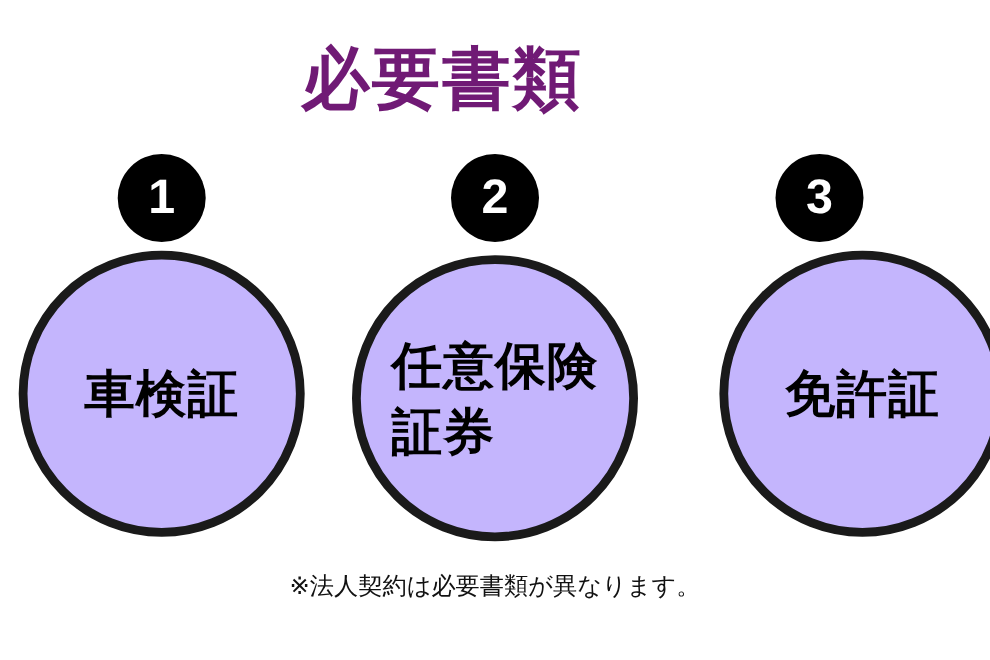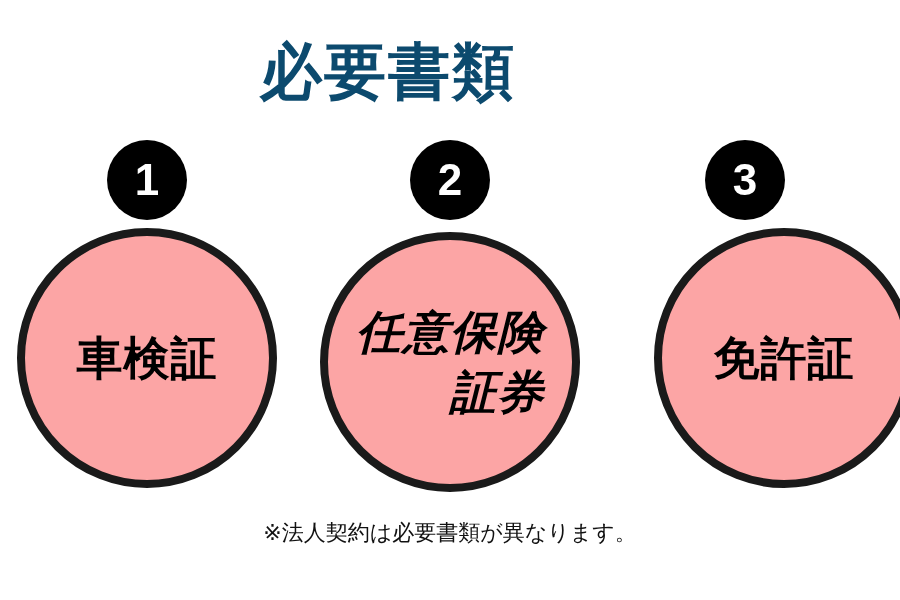--- a/index.html
+++ b/index.html
@@ -1,32 +1,32 @@
 <!DOCTYPE html>
 <html><head>
   <meta charset="utf-8">
   <style>
     html, body { margin: 0; padding: 0; }
     body {
       width: 900px; height: 600px; background: #ffffff; position: relative; overflow: hidden;
       font-family: "DejaVu Sans", sans-serif;
     }
     .title {
-      position: absolute; left: 4px; top: 36px; width: 768px; text-align: center;
-      font-size: 62px; font-weight: bold; color: #0c4a6e; letter-spacing: 2px; line-height: 72px;
+      position: absolute; left: 18px; top: 36px; width: 768px; text-align: center;
+      font-size: 62px; font-weight: bold; color: #701a75; letter-spacing: 2px; line-height: 72px;
     }
     .badge {
       position: absolute; width: 80px; height: 80px; border-radius: 50%; background: #000000;
       color: #ffffff; font-family: "Liberation Sans", sans-serif; font-weight: bold; font-size: 44px;
       display: flex; align-items: center; justify-content: center;
     }
     .circle {
       position: absolute; width: 244px; height: 244px; border-radius: 50%;
-      border: 8px solid #1a1a1a; background: #fca5a5;
-      display: flex; align-items: center; justify-content: center; text-align: right;
+      border: 8px solid #1a1a1a; background: #c4b5fd;
+      display: flex; align-items: center; justify-content: center; text-align: left;
     }
     .circle-label {
       font-size: 46px; font-weight: bold; color: #000000; line-height: 60px; letter-spacing: 1px;
       white-space: pre-line;
     }
     .note {
       position: absolute; left: 0; top: 518px; width: 900px; text-align: center;
       font-size: 22px; color: #111111;
     }
   </style>
@@ -35,21 +35,21 @@
 
 <div class="title">必要書類</div>
 
 <div class="badge" style="left:107px; top:140px;">1</div>
 <div class="badge" style="left:410px; top:140px;">2</div>
 <div class="badge" style="left:705px; top:140px;">3</div>
 
 <div class="circle" style="left:17px; top:228px;">
   <span class="circle-label">車検証</span>
 </div>
-<div class="circle" style="left:320px; top:232px;font-style:italic;">
+<div class="circle" style="left:320px; top:232px;">
   <span class="circle-label">任意保険
 証券</span>
 </div>
 <div class="circle" style="left:654px; top:228px;">
   <span class="circle-label">免許証</span>
 </div>
 
 <div class="note">※法人契約は必要書類が異なります。</div>
 
 </body></html>

